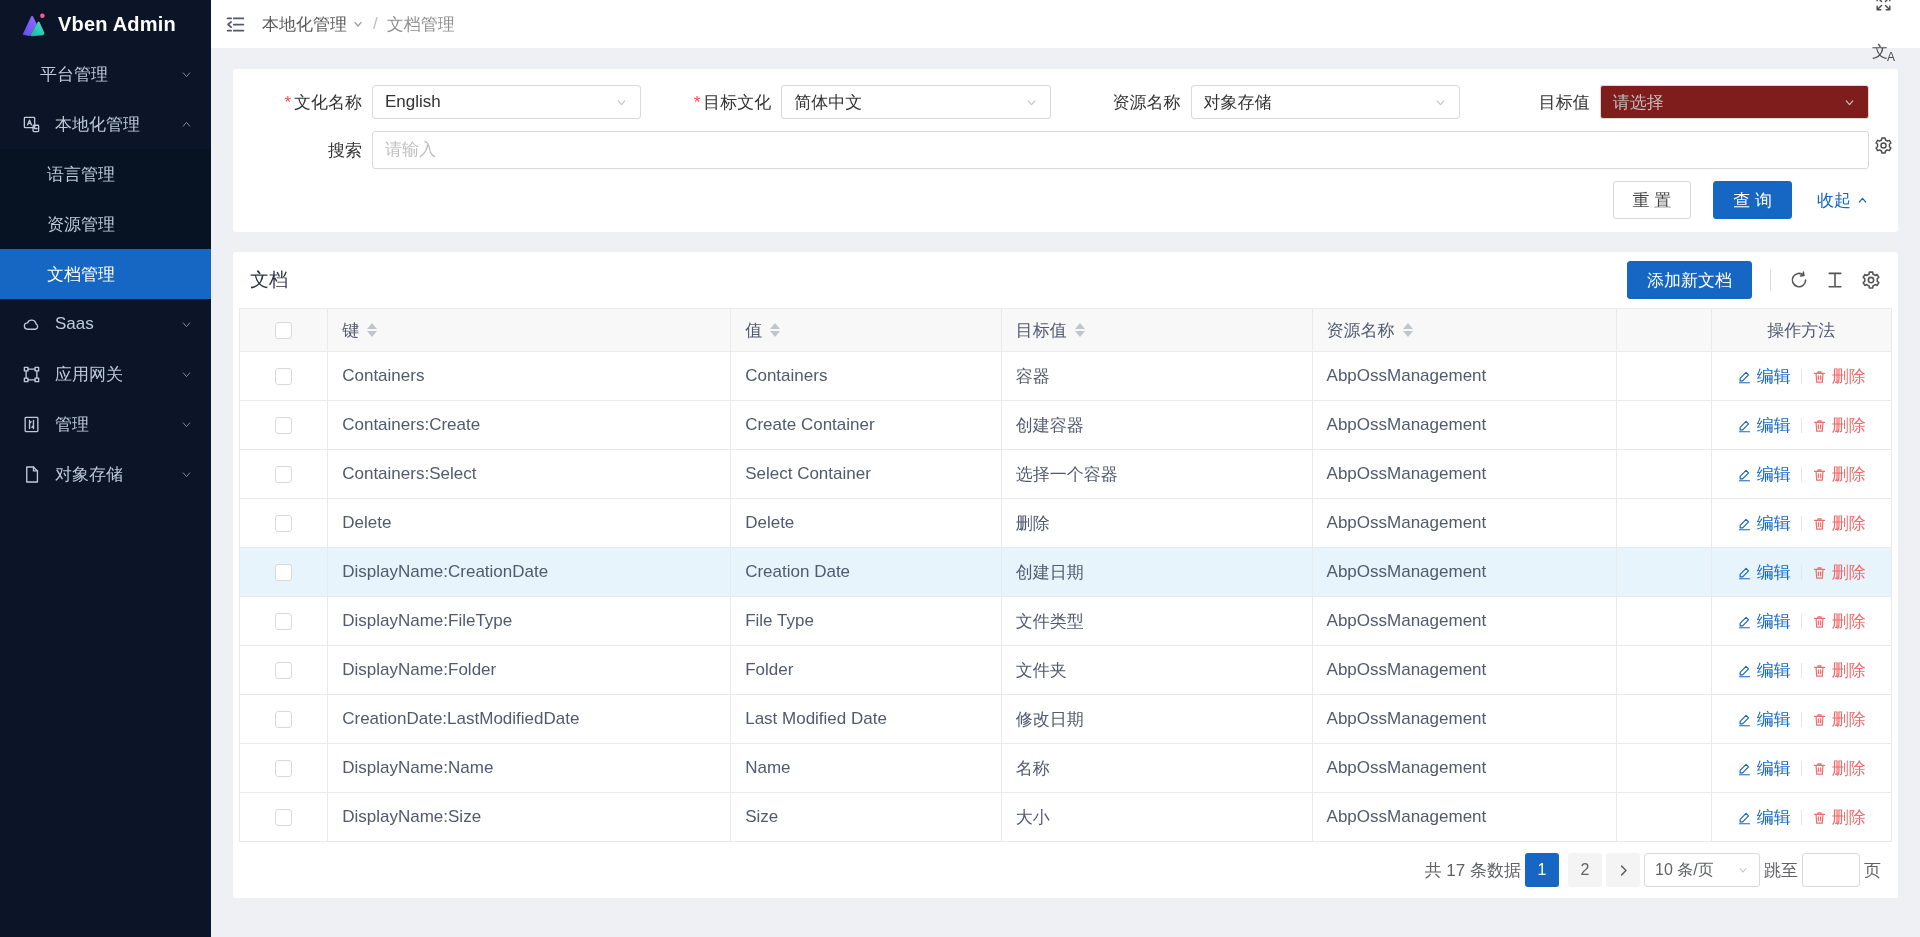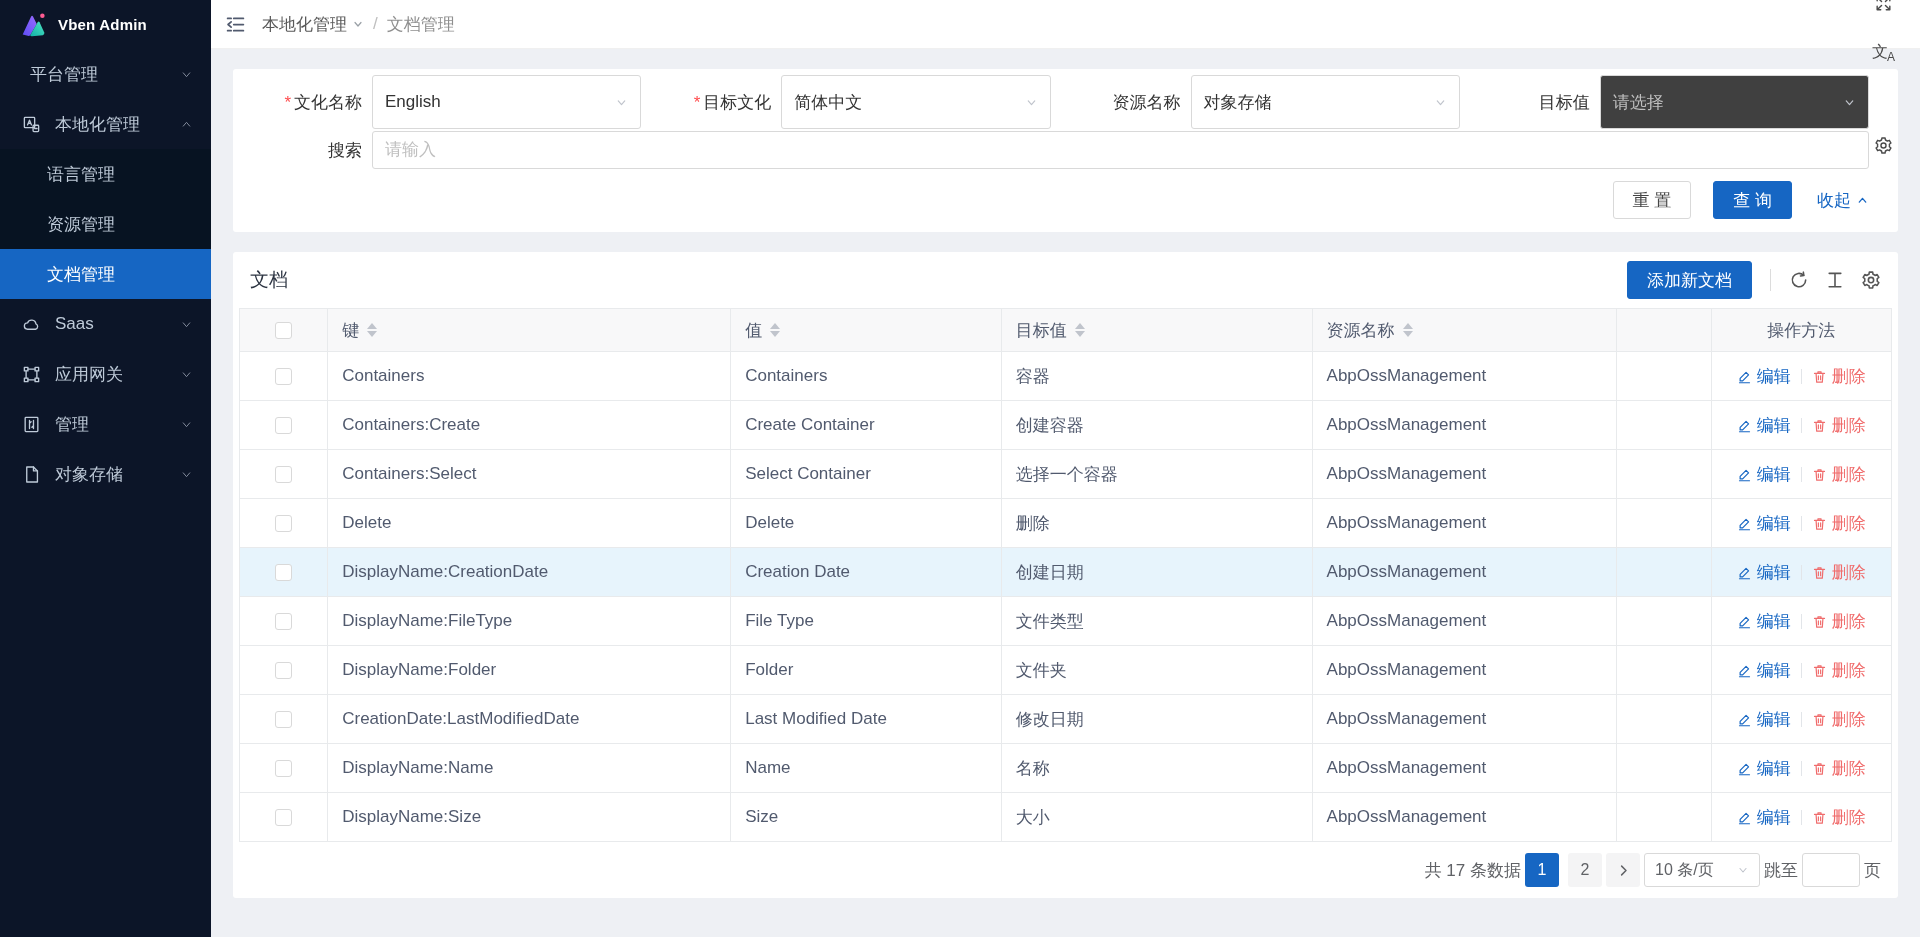--- a/index.html
+++ b/index.html
@@ -7,24 +7,24 @@
   body {
     font-family: "Liberation Sans", "DejaVu Sans", sans-serif;
     display: flex; background: #eef0f4; color: #515a6e;
     --primary: #1666c3; --danger: #f06c6c;
   }
   svg { display: block; }
 
   
   .sidebar { width: 211px; flex-shrink: 0; background: #0c1528; display: flex; flex-direction: column; }
   .logo { height: 49px; display: flex; align-items: center; padding-left: 18px; gap: 10px; flex-shrink: 0; }
-  .logo-title { color: #fff; font-weight: bold; font-size: 15px; letter-spacing: .2px; }
+  .logo-title { color: #fff; font-weight: bold; font-size: 20px; letter-spacing: .2px; }
   .menu { flex: 1; overflow: hidden; }
   .menu-item { height: 50px; display: flex; align-items: center; padding: 0 18px 0 21px; cursor: pointer; font-size: 17px; color: #bfcbd9; }
-  .menu-item.no-icon { padding-left: 30px; }
+  .menu-item.no-icon { padding-left: 40px; }
   .mi-icon { width: 21px; height: 21px; margin-right: 13px; display: flex; align-items: center; justify-content: center; color: #bfcbd9; }
   .mi-label { flex: 1; white-space: nowrap; overflow: hidden; }
   .mi-chevron { color: #8a93a3; display: flex; }
   .submenu { background: #071322; }
   .submenu-item { height: 50px; display: flex; align-items: center; padding-left: 47px; font-size: 17px; color: #bfcbd9; cursor: pointer; }
   .submenu-item.active { background: var(--primary); color: #fff; }
 
   
   .main { flex: 1; display: flex; flex-direction: column; min-width: 0; }
   .topbar { height: 49px; background: #fff; flex-shrink: 0; display: flex; align-items: center; justify-content: space-between; padding: 0 18px 0 14px; border-bottom: 1px solid #f0f0f0; }
@@ -43,22 +43,22 @@
   
   .content { flex: 1; padding: 20px 22px 0; display: flex; flex-direction: column; gap: 20px; overflow: hidden; }
   .card { background: #fff; border-radius: 3px; }
 
   
   .filter-card { padding: 14px 29px 13px; flex-shrink: 0; }
   .filter-grid { display: grid; grid-template-columns: repeat(4, 1fr); column-gap: 30px; }
   .field { display: flex; align-items: center; height: 38px; }
   .field-label { width: 100px; flex-shrink: 0; text-align: right; margin-right: 10px; font-size: 17px; color: #333; white-space: nowrap; }
   .req { color: #ff4d4f; margin-right: 3px; }
-  .select { flex: 1; height: 54px; border: 1px solid #d9d9d9; border-radius: 3px; display: flex; align-items: center; justify-content: space-between; padding: 0 12px; font-size: 17px; color: #333; background: #fff; cursor: pointer; min-width: 0; }
-  .select.disabled { background: #404040; cursor: not-allowed; }
+  .select { flex: 1; height: 34px; border: 1px solid #d9d9d9; border-radius: 3px; display: flex; align-items: center; justify-content: space-between; padding: 0 12px; font-size: 17px; color: #333; background: #fff; cursor: pointer; min-width: 0; }
+  .select.disabled { background: #7f1d1d; cursor: not-allowed; }
   .sel-chevron { color: #c0c4cc; display: flex; flex-shrink: 0; }
   .placeholder { color: #bfbfbf; }
   .search-row { display: flex; align-items: center; margin-top: 10px; }
   .text-input { flex: 1; height: 38px; border: 1px solid #d9d9d9; border-radius: 3px; padding: 0 12px; font-size: 17px; color: #333; outline: none; font-family: inherit; }
   .text-input::placeholder { color: #bfbfbf; }
   .actions-row { display: flex; justify-content: flex-end; align-items: center; gap: 22px; margin-top: 12px; }
   .btn { height: 38px; padding: 0 19px; border-radius: 3px; font-size: 17px; display: inline-flex; align-items: center; cursor: pointer; border: 1px solid transparent; font-family: inherit; }
   .btn-default { border-color: #d9d9d9; background: #fff; color: #454545; }
   .btn-primary { background: var(--primary); border-color: var(--primary); color: #fff; }
   .link-collapse { color: var(--primary); font-size: 17px; display: flex; align-items: center; gap: 5px; cursor: pointer; margin-left: 3px; }

